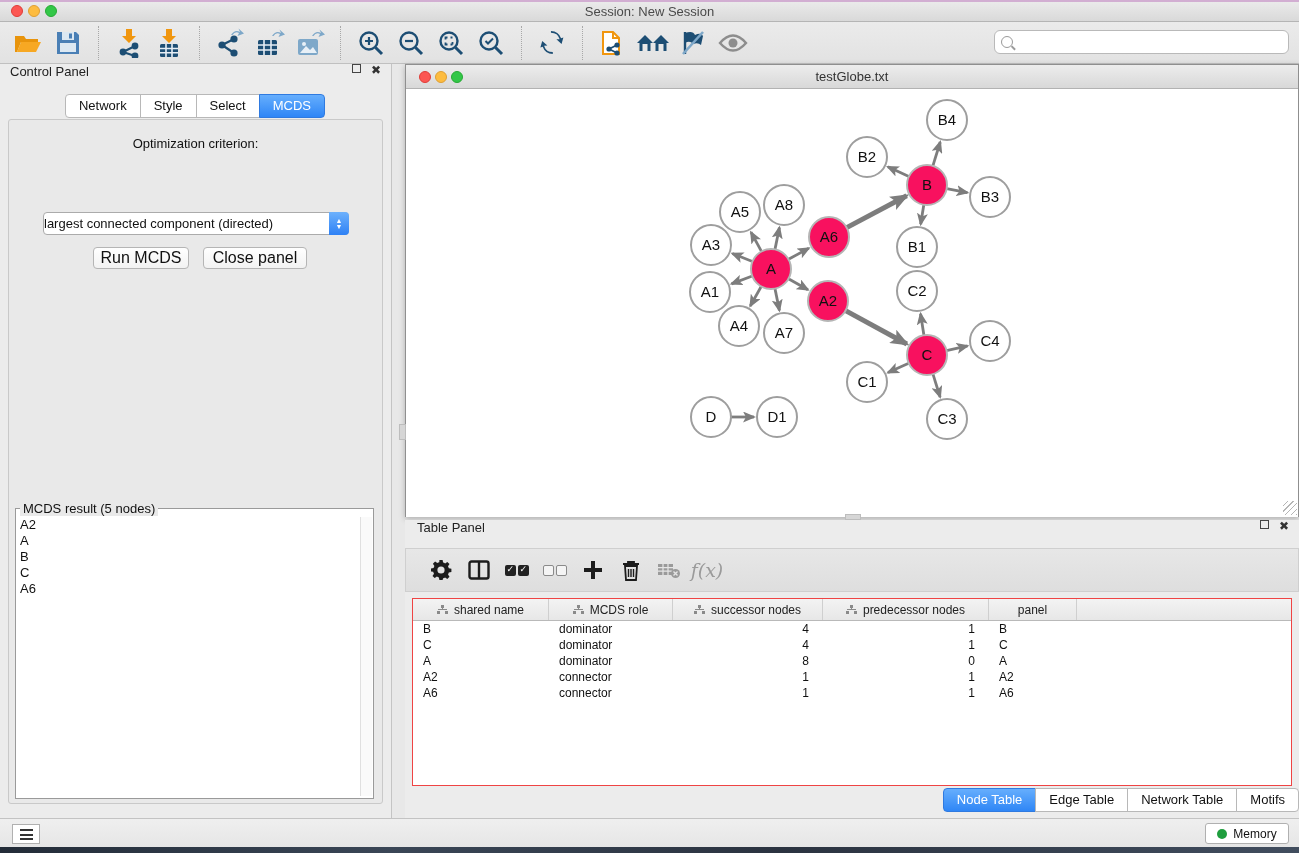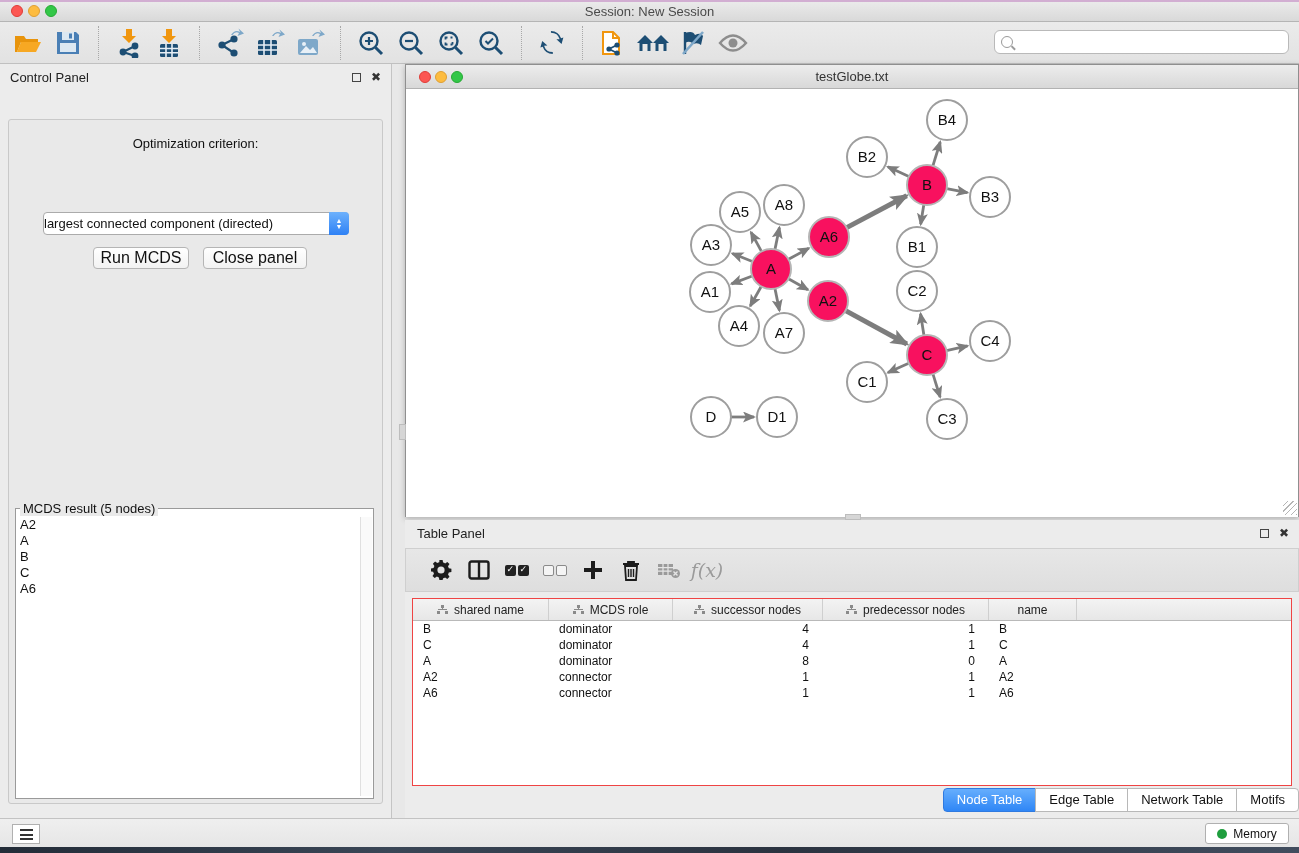--- a/index.html
+++ b/index.html
@@ -27,21 +27,21 @@
   .tb-btn svg { display:block; }
   #search-box { position:absolute; right:10px; top:8px; width:295px; height:24px; background:#fff;
     border:1px solid #b9b9b9; border-radius:6px; display:flex; align-items:center; padding-left:6px; }
   #search-box .mag { width:12px; height:12px; border:1.5px solid #9a9a9a; border-radius:50%; position:relative; }
   #search-box .mag::after { content:""; position:absolute; width:5px; height:1.5px; background:#9a9a9a;
     transform:rotate(45deg); right:-4px; bottom:-1px; }
   #search-input { border:none; outline:none; flex:1; height:18px; font-size:12px; background:transparent; margin-left:5px; }
 
   
   #control-panel { left:0; top:64px; width:392px; height:754px; background:#ececec; border-right:1px solid #c4c4c4; }
-  .panel-head { height:26px; display:flex; align-items:center; font-size:13px; color:#222; padding:0 10px; }
+  .panel-head { height:26px; display:flex; font-size:13px; color:#222; padding:0 10px; }
   .panel-head .spacer { flex:1; }
   .win-ico { font-size:12px; color:#333; margin-left:10px; line-height:1; cursor:default; }
   .float-ico { width:9px; height:9px; border:1.5px solid #444; display:inline-block; margin-left:10px; }
 
   .seg-bar { display:flex; justify-content:center; }
   .seg { border:1px solid #b8b8b8; background:#fff; font-size:13px; color:#111;
     padding:3px 13px 4px; margin-left:-1px; line-height:15px; }
   .seg.first { border-radius:4px 0 0 4px; }
   .seg.last { border-radius:0 4px 4px 0; }
   .seg.active { background:linear-gradient(#66aefd,#2f86f6); color:#fff; border-color:#2f7ae0; }
@@ -279,20 +279,26 @@
     <input id="search-input" placeholder="" style="">
   </div>
 </div>
 
 <div id="control-panel" class="abs">
   <div class="panel-head">
     <span>Control Panel</span>
     <span class="spacer"></span>
     <span class="float-ico"></span>
     <span class="win-ico">✖</span>
+  </div>
+  <div class="seg-bar" style="margin-top:4px">
+    <span class="seg first">Network</span>
+    <span class="seg">Style</span>
+    <span class="seg">Select</span>
+    <span class="seg last active">MCDS</span>
   </div>
   <div id="cp-body">
     <div id="opt-label">Optimization criterion:</div>
     <div id="mcds-select">
       <span>largest connected component (directed)</span>
       <span class="stepper">
           <span>▲</span>
           <span>▼</span>
         </span>
     </div>
@@ -522,21 +528,21 @@
         </div>
         <div class="th" style="width: 166px;">
           <span class="tree-ico">
             <i style="left:4px;top:0"></i>
             <i style="left:0;top:6px"></i>
             <i style="left:8px;top:6px"></i>
           </span>
           <span>predecessor nodes</span>
         </div>
         <div class="th" style="width: 88px;">
-          <span>name</span>
+          <span>panel</span>
         </div>
         <div class="th" style="flex: 1 1 0%; border-right: none;"></div>
       </div>
     <div id="tbl-body">
         <div class="tbl-row">
           <div class="td" style="width: 136px;">B</div>
           <div class="td" style="width: 124px;">dominator</div>
           <div class="td num" style="width: 150px;">4</div>
           <div class="td num" style="width: 166px;">1</div>
           <div class="td" style="width: 88px;">B</div>

